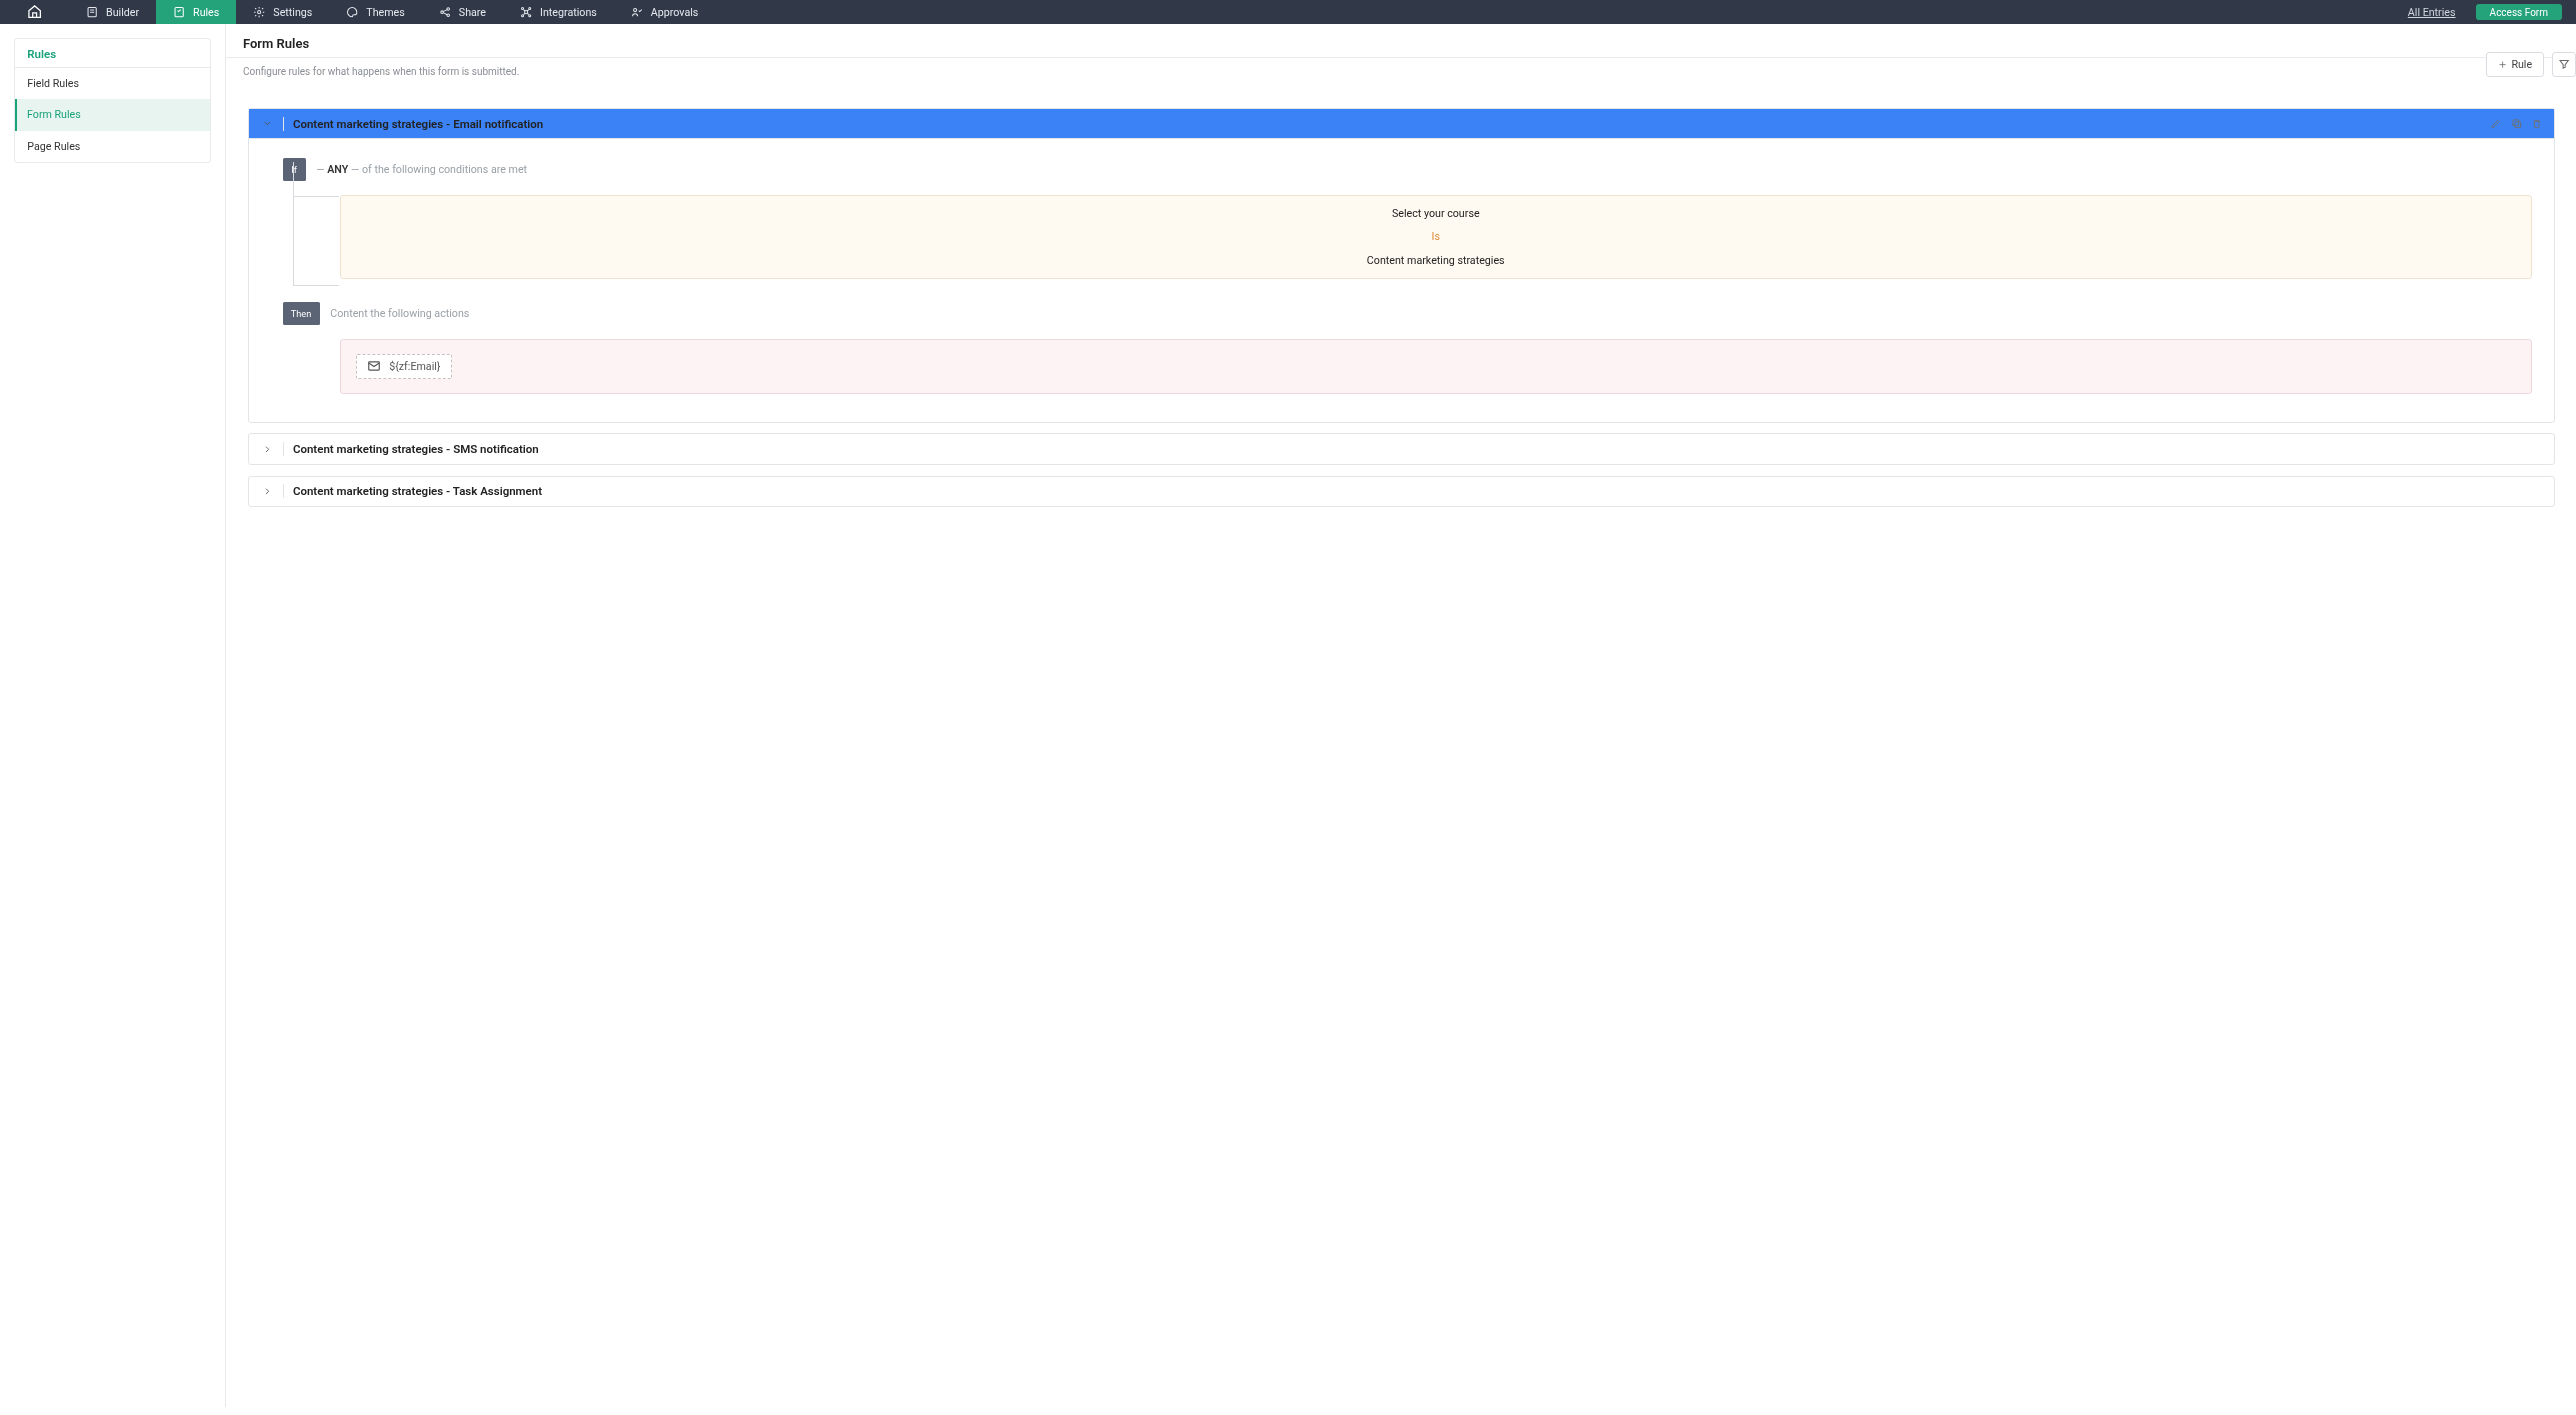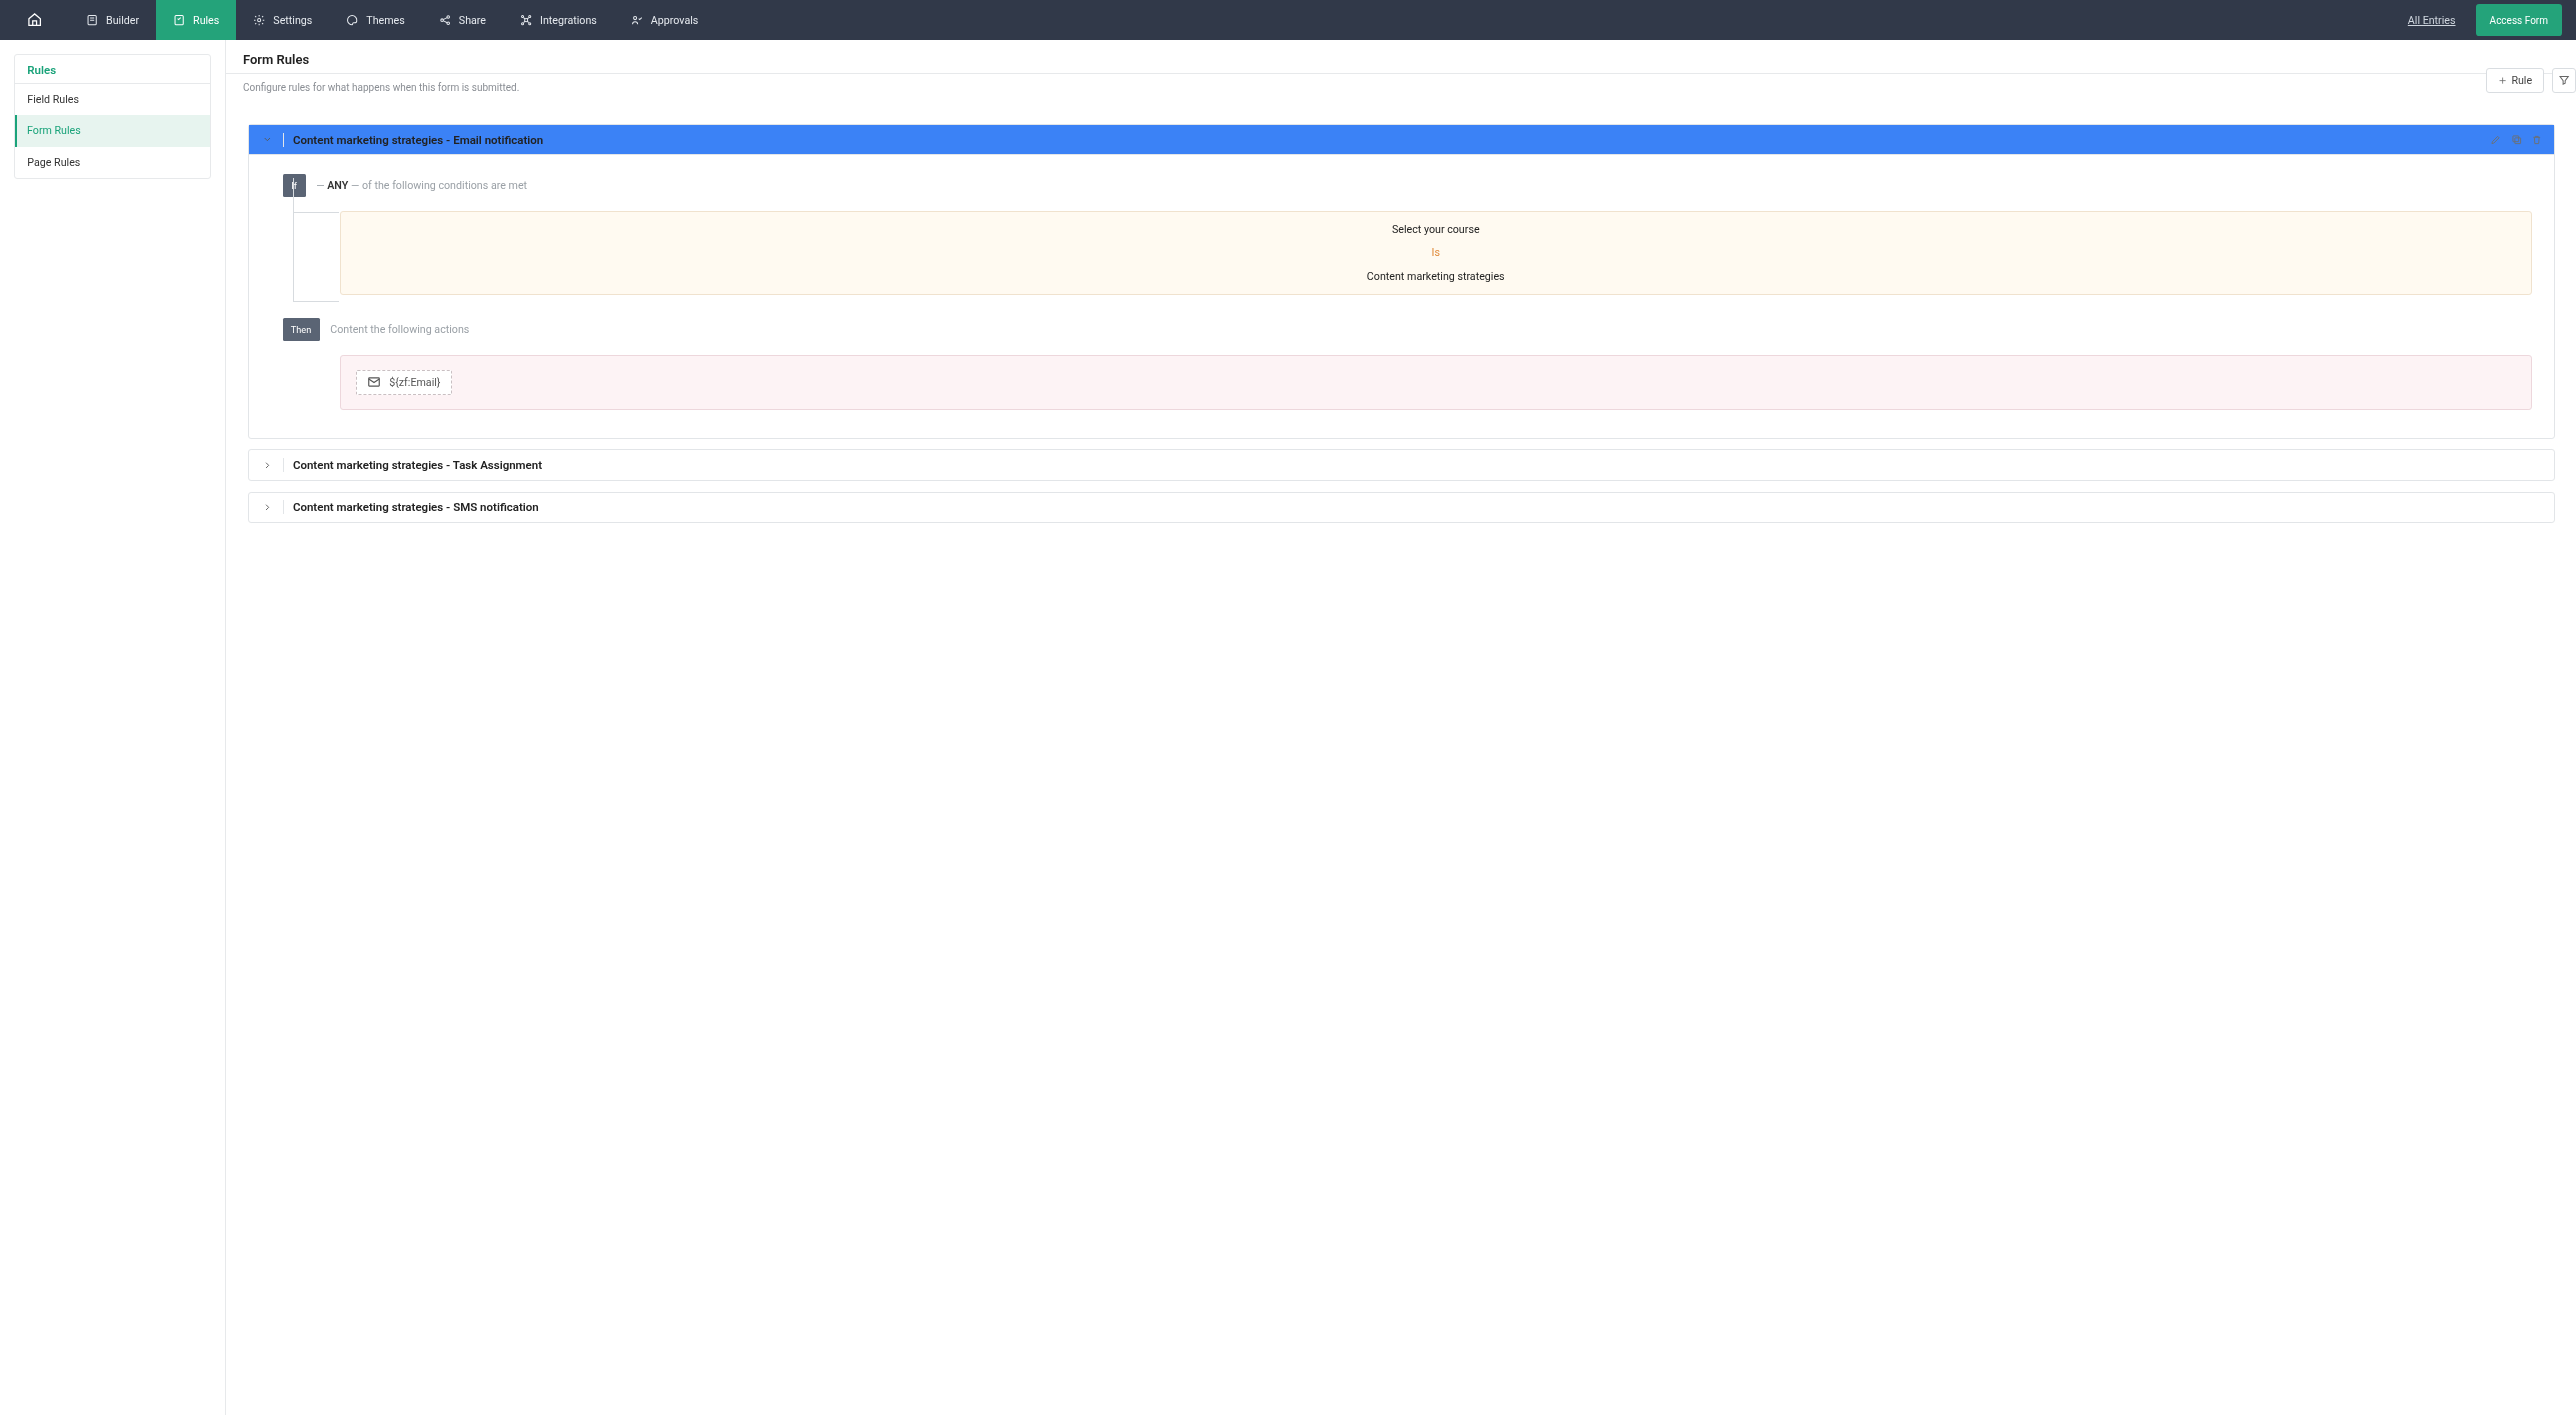--- a/index.html
+++ b/index.html
@@ -11,21 +11,21 @@
     body {
       background: #fff;
       color: #222;
       font-size: 10.7px;
     }
     
     .topnav {
       display: flex;
       align-items: stretch;
       background: #313949;
-      height: 40px;
+      height: 24px;
     }
     .topnav .home {
       width: 69px;
       display: flex;
       align-items: center;
       justify-content: center;
       color: #fff;
     }
     .topnav .tab {
       display: flex;
@@ -439,30 +439,30 @@
         </div>
       </div>
 
       <div class="rule-card collapsed">
         <div class="rule-header">
           <span class="chev">
             <svg width="10.7" height="10.7" viewBox="0 0 24 24" stroke="#555" stroke-width="2" fill="none">
                 <path d="M9 6l6 6-6 6"></path>
               </svg>
           </span>
-          <span class="rule-title">Content marketing strategies - Task Assignment</span>
+          <span class="rule-title">Content marketing strategies - SMS notification</span>
         </div>
       </div>
 
       <div class="rule-card collapsed">
         <div class="rule-header">
           <span class="chev">
             <svg width="10.7" height="10.7" viewBox="0 0 24 24" stroke="#555" stroke-width="2" fill="none">
                 <path d="M9 6l6 6-6 6"></path>
               </svg>
           </span>
-          <span class="rule-title">Content marketing strategies - SMS notification</span>
+          <span class="rule-title">Content marketing strategies - Task Assignment</span>
         </div>
       </div>
     </div>
   </div>
 </div>
 
 
 </body></html>

